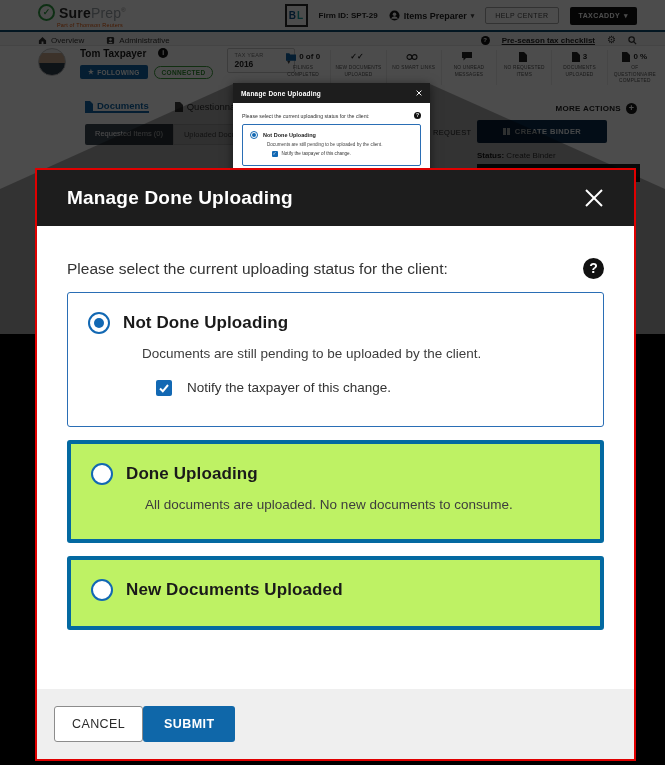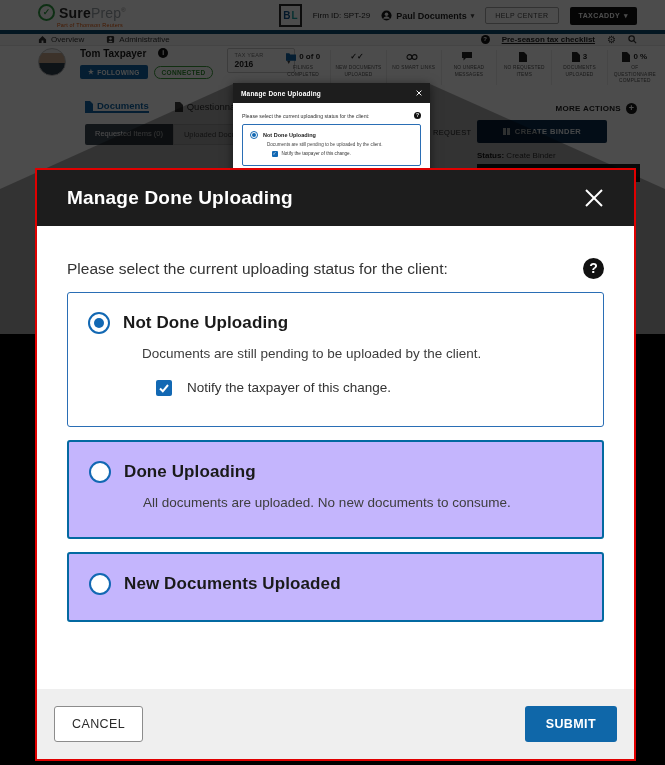--- a/index.html
+++ b/index.html
@@ -22,32 +22,32 @@
   .brand-check{width:13px;height:13px;border:2px solid #2F9E44;border-radius:50%;color:#2F9E44;
     font-size:9px;font-weight:700;line-height:12px;text-align:center}
   .brand-name{font-size:14px;letter-spacing:.2px}
   .brand-bold{font-weight:700;color:#2b2b2b}.brand-light{color:#9BA3A9}
   .brand-reg{font-size:6px;color:#888;vertical-align:super}
   .brand-tag{font-size:5.5px;color:#E55300;margin:1px 0 0 19px;letter-spacing:.2px}
   .topbar-right{position:absolute;right:28px;top:4px;display:flex;align-items:center;gap:11px}
   .bl-box{width:19px;height:19px;border:2px solid #2b2b2b;display:flex;align-items:center;justify-content:center;
     font-size:10px;font-weight:700;gap:1px}
   .bl-b{color:#0B4F8A}.bl-l{color:#13A0A0}
-  .firm-id{font-size:8px;font-weight:400;color:#222}
+  .firm-id{font-size:8px;font-weight:700;color:#222}
   .user{display:flex;align-items:center;gap:4px;font-size:9px;color:#222;font-weight:600}
   .caret{font-size:7px;color:#444}
   .btn-help{border:1px solid #A9A9A9;border-radius:2px;padding:4px 9px;font-size:7px;color:#444;
     letter-spacing:.4px;background:#fff}
   .btn-taxcaddy{background:#121212;border-radius:2px;padding:5px 9px;font-size:7px;color:#fff;font-weight:700;
     letter-spacing:.4px;display:flex;align-items:center;gap:4px}
   .btn-taxcaddy .caret{color:#fff}
 
   
   .subnav{position:absolute;left:0;top:30px;width:665px;height:16px;background:#F4F4F4;
-    border-top:4px solid #0c4a6e;border-bottom:1px solid #E4E4E4;display:flex;align-items:center;
+    border-top:2px solid #0c4a6e;border-bottom:1px solid #E4E4E4;display:flex;align-items:flex-end;
     padding:0 28px 0 38px;box-sizing:border-box;gap:22px}
   .subnav-item{display:flex;align-items:center;gap:4px;font-size:8px;color:#333}
   .subnav-right{margin-left:auto;display:flex;align-items:center;gap:12px}
   .qdot{width:9px;height:9px;border-radius:50%;background:#111;color:#fff;font-size:6px;font-weight:700;
     text-align:center;line-height:9px}
   .checklist{font-size:8px;color:#222;font-weight:600;text-decoration:underline}
   .gear{font-size:10px;color:#333;line-height:10px}
 
   
   .clientbar{position:absolute;left:38px;top:48px;display:flex;align-items:flex-start;gap:14px}
@@ -130,34 +130,34 @@
     padding:0 30px}
   .dlg-title{font-size:19px;font-weight:700;color:#fff;letter-spacing:.2px;margin:0}
   .dlg-close{width:20px;height:20px;cursor:pointer}
   .dlg-body{padding:32px 30px 0}
   .prompt-row{display:flex;justify-content:space-between;align-items:center;margin-bottom:13px}
   .prompt{font-size:15.5px;color:#333}
   .help-icon{width:21px;height:21px;border-radius:50%;background:#111;color:#fff;font-size:14px;font-weight:700;
     text-align:center;line-height:21px;flex:none;cursor:pointer}
   .option{border-radius:3px;padding:19px 20px 25px;margin-bottom:13px;box-sizing:border-box}
   .option.selected{border:1px solid #2A6EB5;background:#fff;padding-bottom:30px}
-  .option.gray{background:#c4b5fd;border:2px solid #0369a1}
+  .option.gray{background:#bef264;border:4px solid #0369a1}
   .opt-head{display:flex;align-items:center}
   .radio{width:18px;height:18px;border:2px solid #1268B3;border-radius:50%;position:relative;flex:none;
     background:#fff;cursor:pointer}
   .radio.checked::after{content:"";position:absolute;left:4px;top:4px;width:10px;height:10px;border-radius:50%;
     background:#1268B3}
   .opt-title{font-size:17px;font-weight:700;color:#1a1a1a;margin-left:13px;letter-spacing:.1px}
   .opt-desc{font-size:13.5px;color:#3d3d3d;margin:10px 0 0 54px;max-width:465px;line-height:1.45}
   .check-row{display:flex;align-items:center;margin:16px 0 0 68px}
   .checkbox{width:16px;height:16px;background:#1268B3;border-radius:2px;display:flex;align-items:center;
     justify-content:center;flex:none;cursor:pointer}
   .check-label{font-size:13.5px;color:#333;margin-left:15px}
   .dlg-footer{position:absolute;left:0;bottom:0;width:100%;height:70px;background:#EFEFEF;
-    display:flex;align-items:center;justify-content:space-between;padding:0 17px;box-sizing:border-box}
+    display:flex;align-items:center;justify-content:flex-start;padding:0 17px;box-sizing:border-box}
   .btn-cancel{background:#fff;border:1px solid #8C8C8C;border-radius:3px;padding:10px 17px;font-size:12.5px;
     letter-spacing:.4px;color:#2b2b2b;font-family:inherit;cursor:pointer}
   .btn-submit{background:#0F67A9;border:none;border-radius:3px;padding:11px 21px;font-size:12.5px;font-weight:700;
     letter-spacing:.4px;color:#fff;font-family:inherit;cursor:pointer}
 </style>
 </head>
 <body>
 
 <div class="app">
 
@@ -174,21 +174,21 @@
           <span class="bl-b">B</span>
           <span class="bl-l">L</span>
         </div>
       <span class="firm-id">Firm ID: SPT-29</span>
       <div class="user">
         <svg width="11" height="11" viewBox="0 0 12 12">
             <circle cx="6" cy="6" r="5.5" fill="#1a1a1a"></circle>
             <circle cx="6" cy="4.6" r="1.9" fill="#fff"></circle>
             <path d="M2.2 9.6a4 4 0 017.6 0z" fill="#fff"></path>
           </svg>
-        <span>Paul Documents</span>
+        <span>Items Preparer</span>
         <span class="caret">▾</span>
       </div>
       <div class="btn-help">HELP CENTER</div>
       <div class="btn-taxcaddy">
         <span>TAXCADDY</span>
           <span class="caret">▾</span>
       </div>
     </div>
   </div>
 

